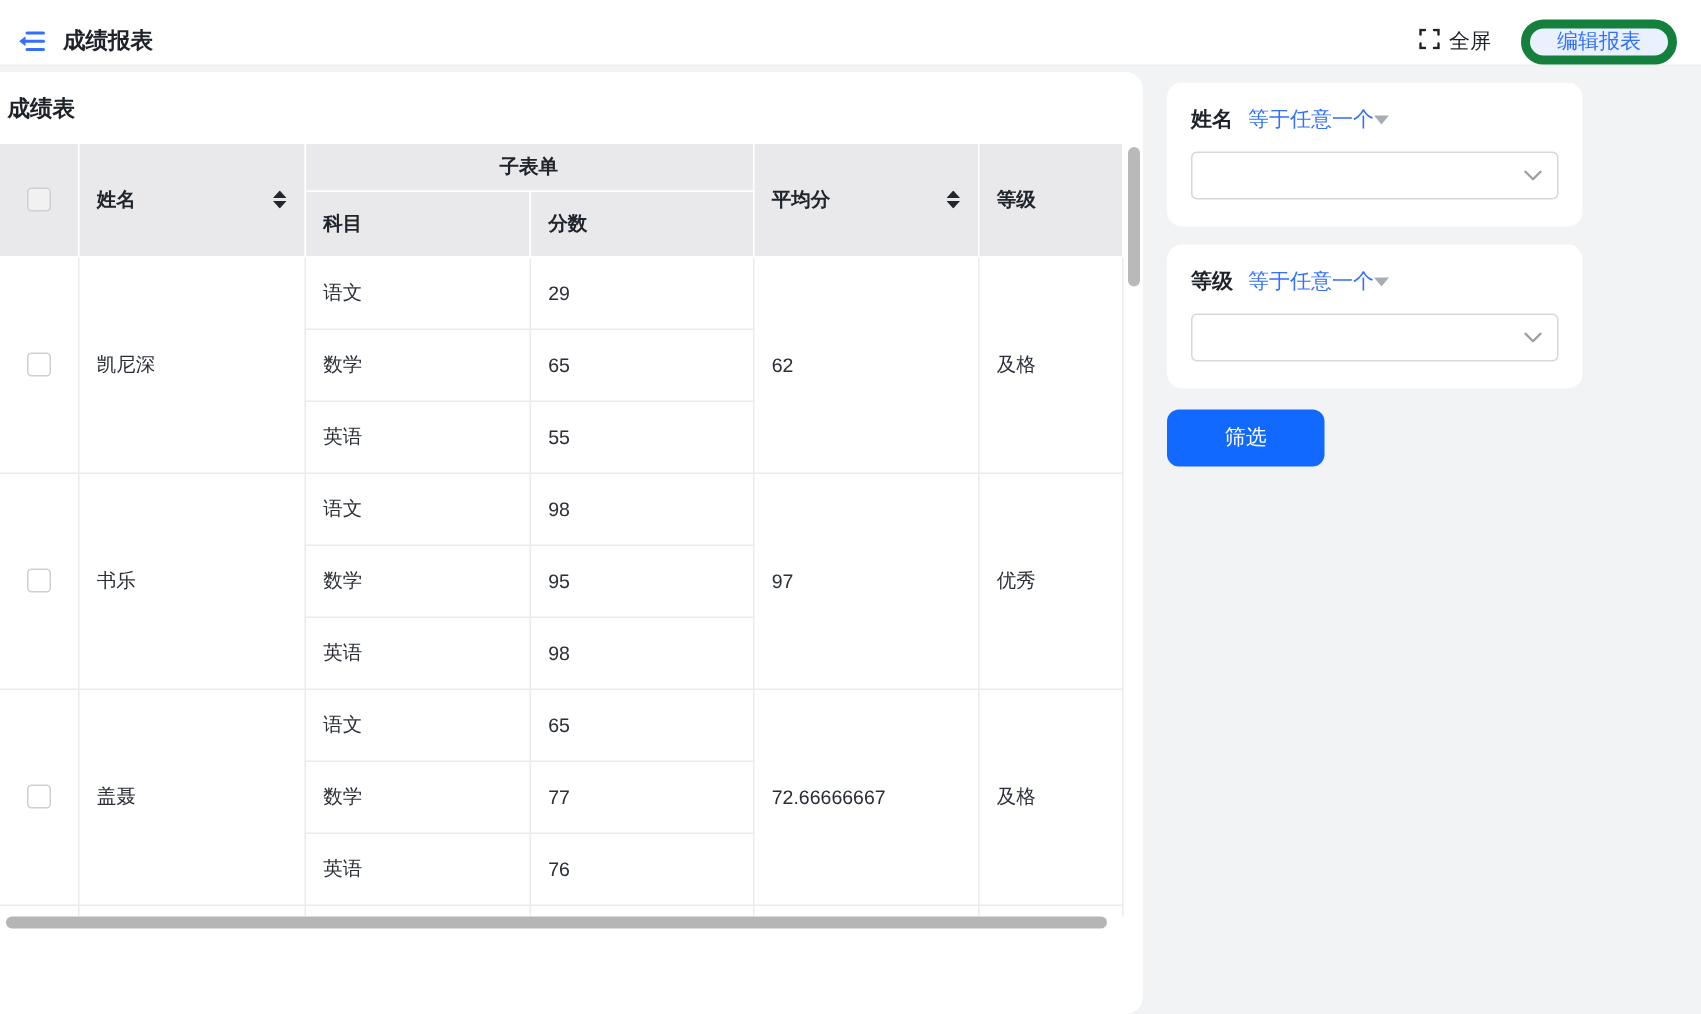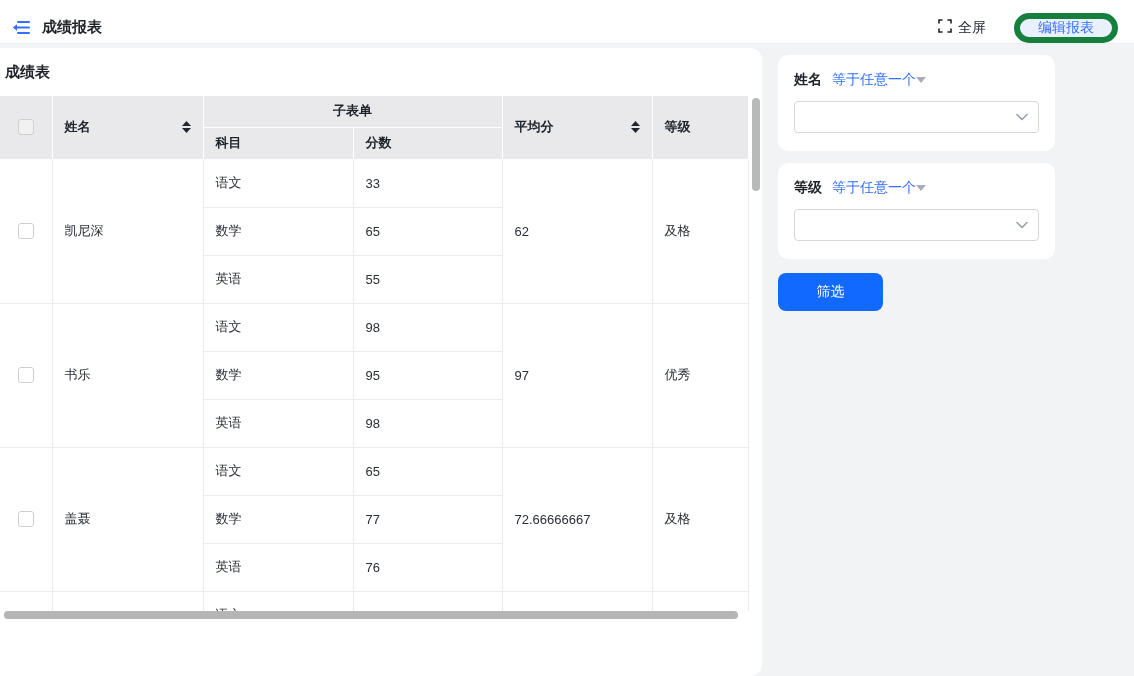--- a/index.html
+++ b/index.html
@@ -4,38 +4,38 @@
 <style>
   * { margin:0; padding:0; box-sizing:border-box; }
   html,body { width:1134px; height:676px; overflow:hidden;
     font-family:"Liberation Sans","DejaVu Sans",sans-serif; background:#f2f3f5; color:#20242b; }
 
   
   .topbar { height:44px; background:#ffffff; border-bottom:1px solid #ebedf0;
     display:flex; align-items:center; padding:12px 16px 0 10px; }
   .collapse-btn { width:22px; height:22px; display:flex; align-items:center; justify-content:center; cursor:pointer; }
   .topbar-title { font-size:15px; font-weight:700; margin-left:10px; color:#1f2329; }
-  .topbar-right { margin-left:auto; display:flex; align-items:center; gap:28px; }
+  .topbar-right { margin-left:auto; display:flex; align-items:center; gap:20px; }
   .fullscreen { display:flex; align-items:center; gap:6px; font-size:14px; color:#1f2329; cursor:pointer; }
   .edit-btn { height:30px; padding:0 18px; border-radius:15px; background:#e9f1ff;
     border:6px solid #15803d; color:#3370ff; font-size:14px; display:flex; align-items:center; cursor:pointer; }
 
   
   .content { display:flex; height:632px; padding-top:4px; background:#f2f3f5; }
   .main-card { width:762px; height:628px; background:#ffffff; border-radius:0 12px 12px 0;
     display:flex; flex-direction:column; position:relative; }
   .table-title { font-size:15px; font-weight:700; margin:15px 0 14px 5px; color:#1f2329; }
 
   
   .table-viewport { height:515px; width:762px; overflow:hidden; position:relative; }
   table.report { border-collapse:collapse; table-layout:fixed; width:748px; }
   table.report th { background:#e9e9eb; font-size:13px; font-weight:700; color:#20242b;
     text-align:left; border-right:1px solid #ffffff; border-bottom:1px solid #ffffff; padding:0 12px; }
   table.report th.group { text-align:center; height:31px; }
-  table.report th.sub { height:32px; }
+  table.report th.sub { height:44px; }
   table.report td { border:1px solid #ebebec; font-size:13px; color:#2a2e36;
     padding:8px 12px; background:#fff; height:48px; }
   table.report td.first-col, table.report th.first-col { border-left:none; }
   .th-flex { display:flex; align-items:center; justify-content:space-between; }
   .sort-icon { display:inline-flex; flex-direction:column; gap:2px; align-items:center; }
   .checkbox { width:16px; height:16px; border:1px solid #cfcfcf; border-radius:3px; background:#fff; margin:0 auto; cursor:pointer; }
   th .checkbox { background:#f1f1f2; }
 
   
   .v-thumb { position:absolute; top:2px; right:2px; width:8px; height:93px; border-radius:4px; background:#b9b9b9; }
@@ -149,21 +149,21 @@
             <th class="sub">分数</th>
           </tr>
         </thead>
         <tbody id="report-body">
             <tr>
               <td rowspan="3" class="first-col" style="padding: 0px;">
                 <div class="checkbox"></div>
               </td>
               <td rowspan="3">凯尼深</td>
               <td>语文</td>
-              <td>33</td>
+              <td>29</td>
               <td rowspan="3">62</td>
               <td rowspan="3">及格</td>
             </tr>
             <tr>
               <td>数学</td>
               <td>65</td>
             </tr>
             <tr>
               <td>英语</td>
               <td>55</td>

